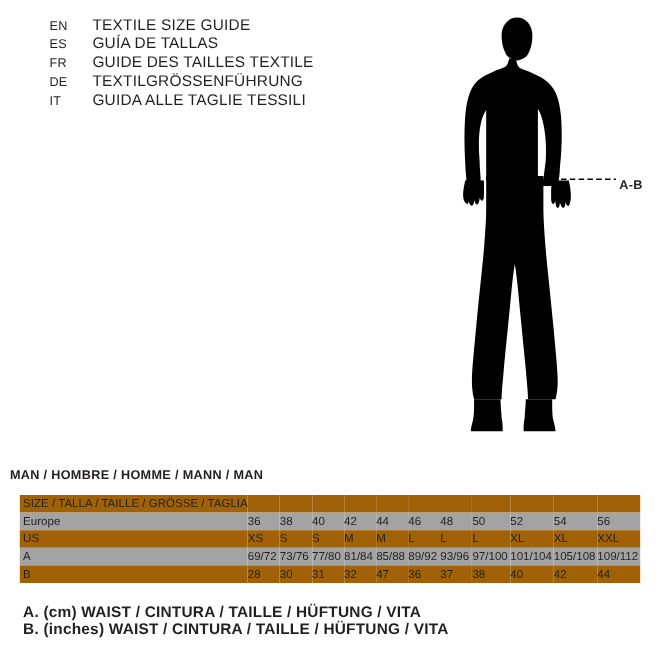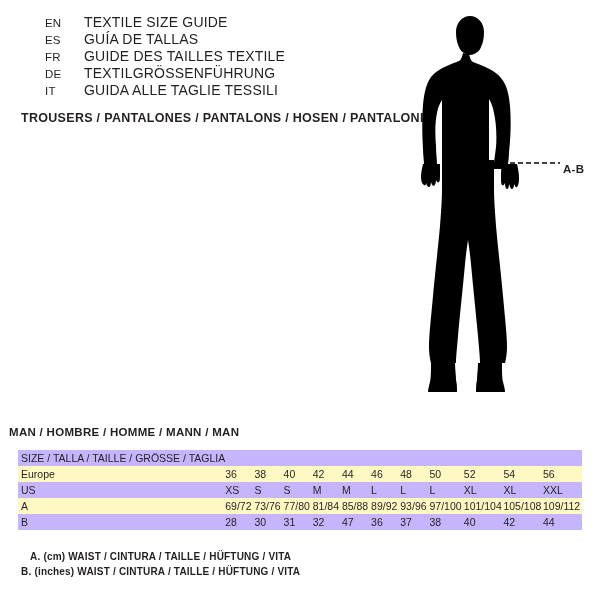--- a/index.html
+++ b/index.html
@@ -98,43 +98,42 @@
     width: 564px;
     border-collapse: collapse;
     font-size: 10.5px;
   }
   table.size-table td {
     padding: 2px 0 2px 0;
     vertical-align: middle;
     white-space: nowrap;
   }
   table.size-table tr.shaded {
-    background: #c4b5fd;
+    background: #a16207;
   }
   table.size-table tr.plain {
-    background: #fef9c3;
+    background: #a3a3a3;
     margin-top: 12px;
   }
   .c-label {
     width: 84px;
     padding-left: 3px !important;
   }
   .c-val {
     width: 53px;
   }
 
   .footnotes {
     position: absolute;
     left: 21px;
     top: 549px;
-    font-size: 10px;
+    font-size: 14px;
     font-weight: bold;
     letter-spacing: 0.2px;
     line-height: 15px;
-    text-align: center;
   }
   .footnotes div {
     white-space: nowrap;
   }
 </style>
 </head>
 <body>
 
 <div class="page">
 
@@ -154,21 +153,20 @@
     <div class="lang-row">
       <div class="lang-code">DE</div>
       <div class="lang-text">TEXTILGRÖSSENFÜHRUNG</div>
     </div>
     <div class="lang-row">
       <div class="lang-code">IT</div>
       <div class="lang-text">GUIDA ALLE TAGLIE TESSILI</div>
     </div>
   </div>
 
-  <div class="section-title">TROUSERS / PANTALONES / PANTALONS / HOSEN / PANTALONI</div>
 
   <div class="figure-wrap">
     <svg class="figure-svg" width="200" height="400" viewBox="0 0 200 400">
       <g fill="#000000">
 
         <path d="M70 8 c-8 0 -14 7 -14 16 c0 6 1 11 3 15 c1 3 3 5 5 6 c2 1 4 2 6 2 c2 0 4 -1 6 -2 c2 -1 4 -3 5 -6 c2 -4 3 -9 3 -15 c0 -9 -6 -16 -14 -16 z"></path>
 
         <path d="M63 45 c-1 4 -2 7 -4 8 c-10 4 -22 8 -28 16 c-5 7 -7 17 -8 28 c-1 12 -1 28 0 44 c0 6 1 11 1 16 l13 0 c0 -5 -1 -12 -1 -19 c-1 -12 -1 -24 1 -33 c1 -6 3 -10 5 -13 l0 65 l47 0 l0 -66 c2 3 4 8 5 14 c2 9 3 22 2 34 c-1 8 -2 16 -3 22 l14 0 c1 -5 2 -11 2 -17 c2 -17 2 -34 1 -46 c-1 -11 -3 -21 -9 -28 c-6 -8 -18 -12 -28 -16 c-2 -1 -3 -4 -4 -8 z"></path>
 
         <path d="M23 156 c-1 4 -2 9 -2 13 c0 4 1 7 3 8 c1 1 2 0 2 -2 c1 3 2 4 3 4 c1 0 2 -2 2 -5 c1 3 2 4 3 4 c1 -1 2 -3 2 -6 c1 2 2 3 3 2 c1 -1 1 -4 1 -8 c0 -4 0 -8 0 -10 z"></path>

